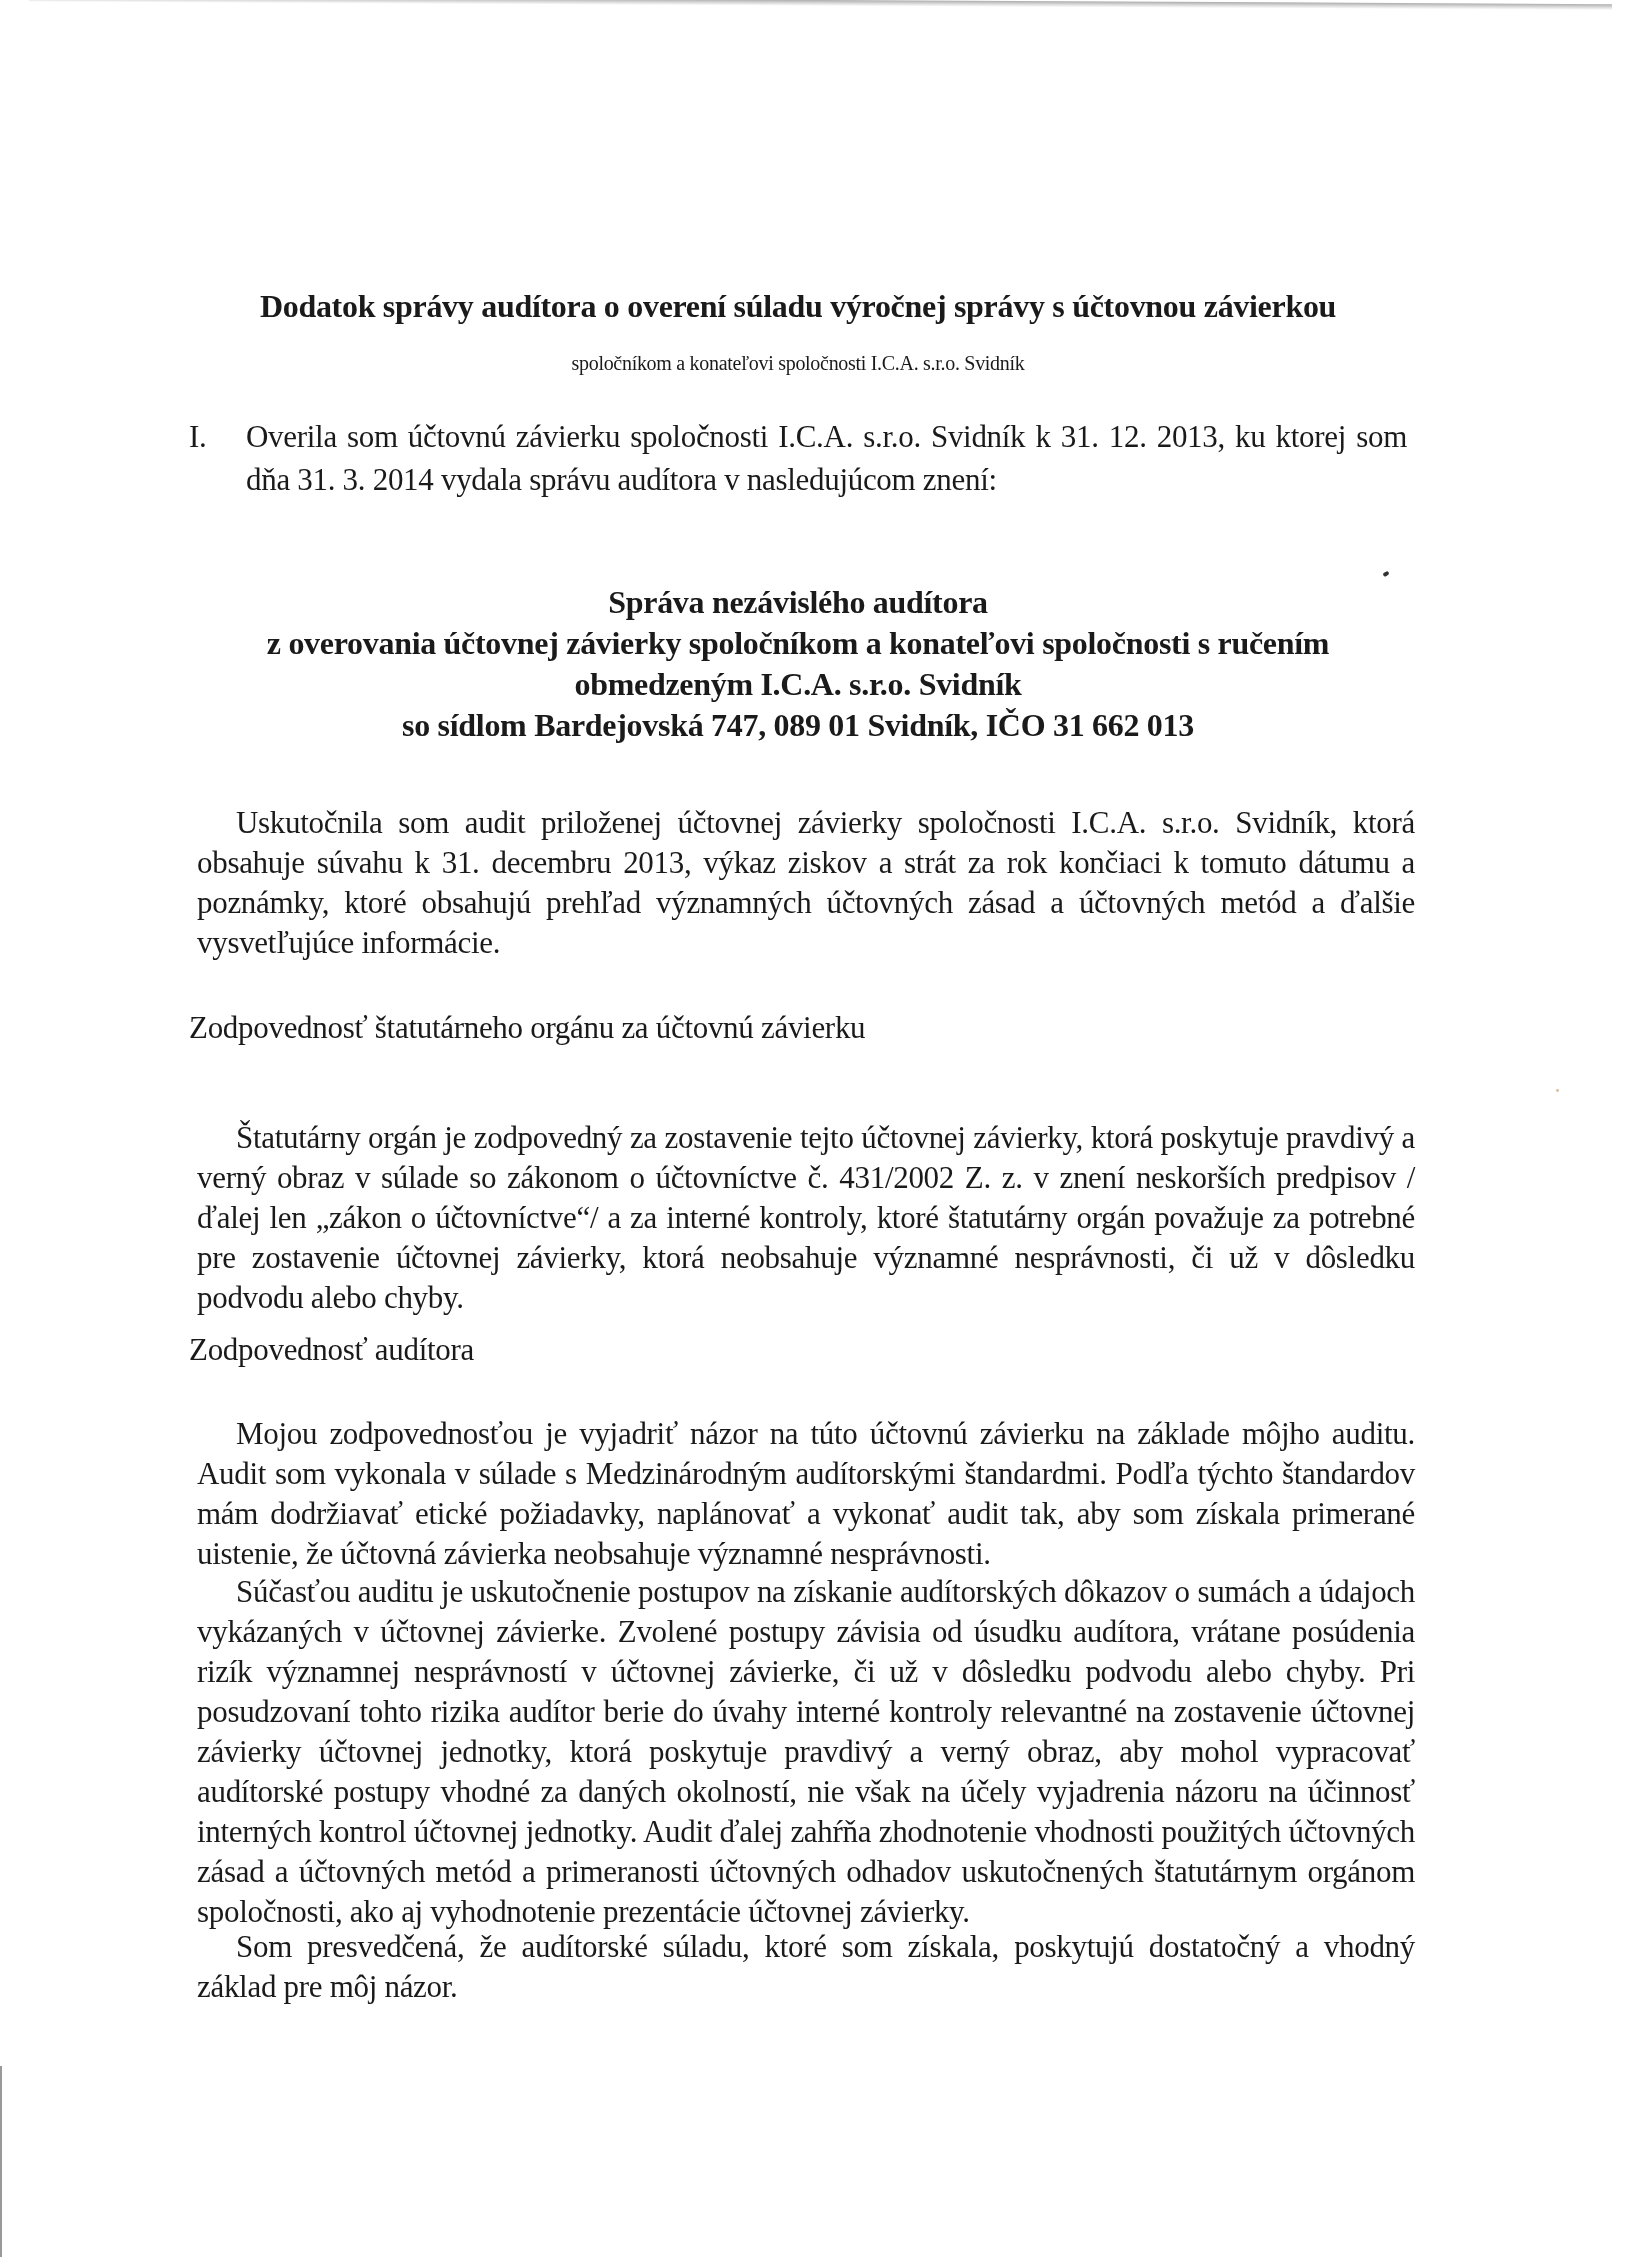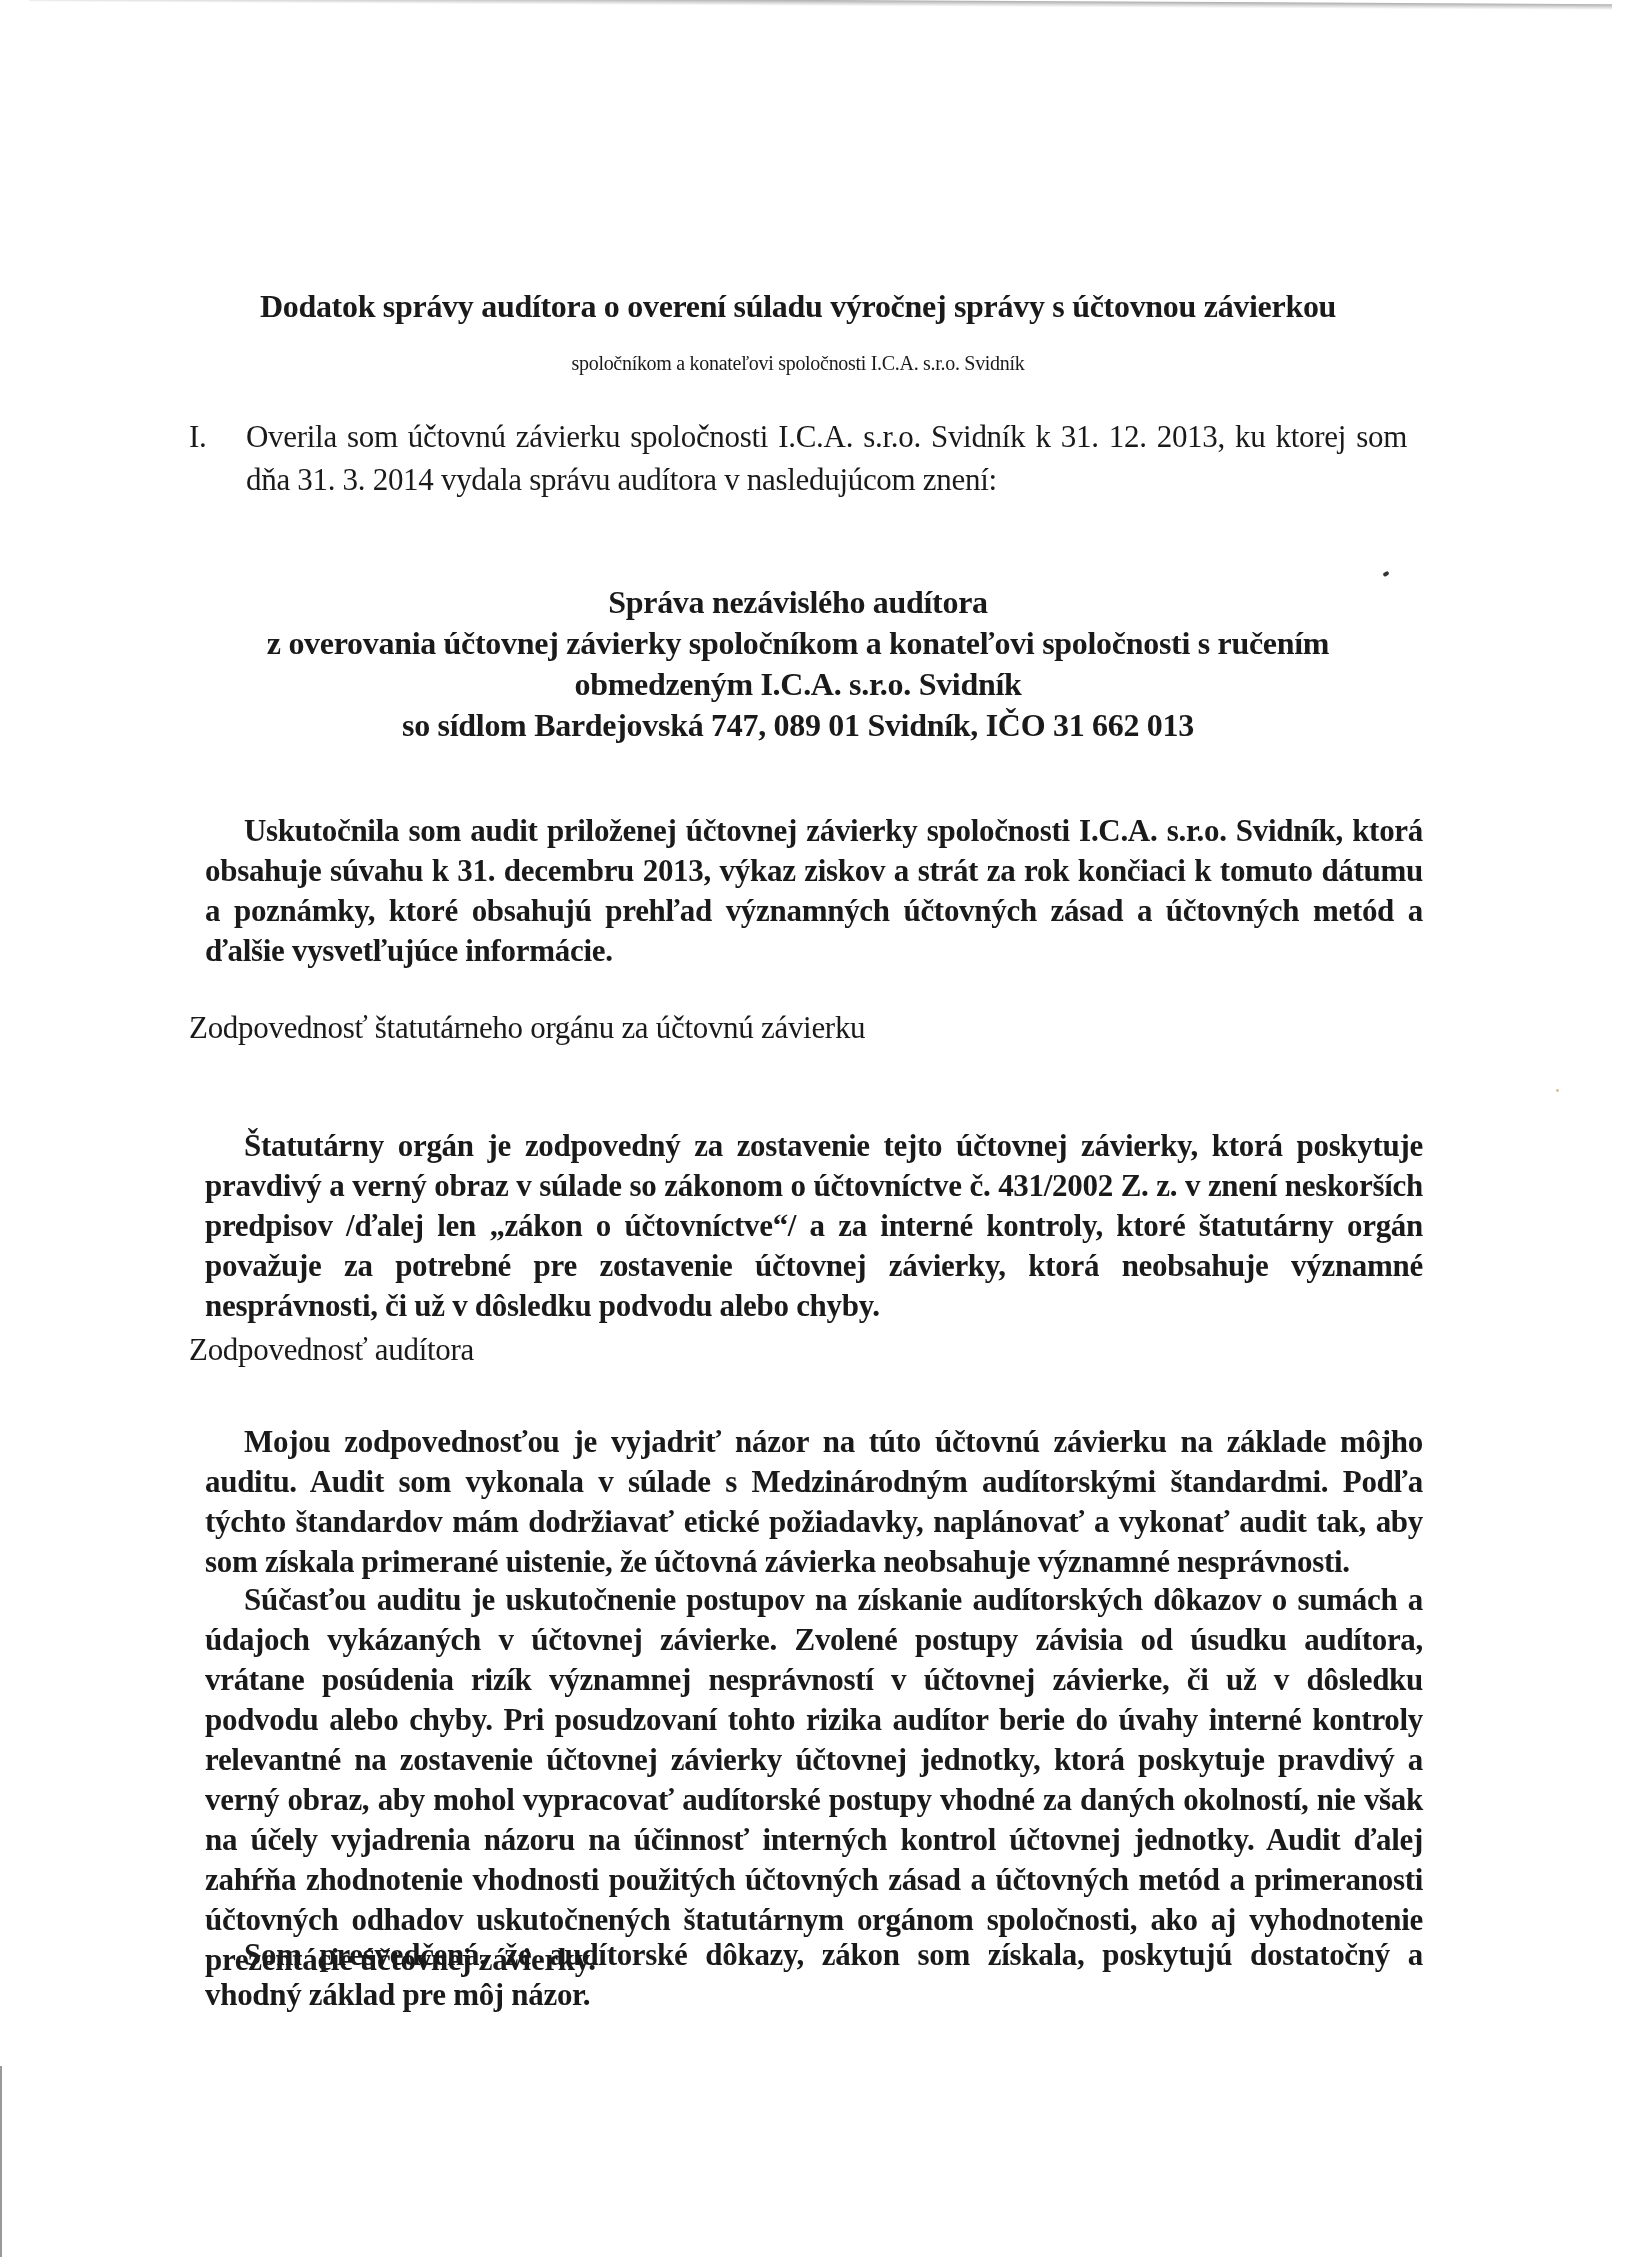--- a/index.html
+++ b/index.html
@@ -114,22 +114,21 @@
     }
     .para {
       position: absolute;
       left: 0;
       width: 1218px;
       font-size: 31px;
       line-height: 40px;
       text-align: justify;
       text-align-last: left;
       letter-spacing: -0.3px;
-      margin: 16px;
-      font-weight: bold;
+      margin: 8px;
     }
     .para.indent { text-indent: 39px; }
     .heading {
       position: absolute;
       left: 0;
       font-size: 31px;
       line-height: 39px;
       letter-spacing: -0.3px;
     }
     .line { display: block; }
@@ -167,16 +166,16 @@
   <div class="heading" style="top:1008px;">Zodpovednosť štatutárneho orgánu za účtovnú závierku</div>
 
   <p class="para indent" style="top:1110px;">Štatutárny orgán je zodpovedný za zostavenie tejto účtovnej závierky, ktorá poskytuje pravdivý a verný obraz v súlade so zákonom o účtovníctve č. 431/2002 Z. z. v znení neskorších predpisov /ďalej len „zákon o účtovníctve“/ a za interné kontroly, ktoré štatutárny orgán považuje za potrebné pre zostavenie účtovnej závierky, ktorá neobsahuje významné nesprávnosti, či už v dôsledku podvodu alebo chyby.</p>
 
   <div class="heading" style="top:1330px;">Zodpovednosť audítora</div>
 
   <p class="para indent" style="top:1406px;">Mojou zodpovednosťou je vyjadriť názor na túto účtovnú závierku na základe môjho auditu. Audit som vykonala v súlade s Medzinárodným audítorskými štandardmi. Podľa týchto štandardov mám dodržiavať etické požiadavky, naplánovať a vykonať audit tak, aby som získala primerané uistenie, že účtovná závierka neobsahuje významné nesprávnosti.</p>
 
   <p class="para indent" style="top:1564px;">Súčasťou auditu je uskutočnenie postupov na získanie audítorských dôkazov o sumách a údajoch vykázaných v účtovnej závierke. Zvolené postupy závisia od úsudku audítora, vrátane posúdenia rizík významnej nesprávností v účtovnej závierke, či už v dôsledku podvodu alebo chyby. Pri posudzovaní tohto rizika audítor berie do úvahy interné kontroly relevantné na zostavenie účtovnej závierky účtovnej  jednotky, ktorá poskytuje pravdivý a verný obraz, aby mohol vypracovať audítorské postupy  vhodné za daných okolností, nie však na účely vyjadrenia názoru na účinnosť interných kontrol účtovnej jednotky. Audit ďalej zahŕňa zhodnotenie vhodnosti použitých účtovných zásad a účtovných metód a primeranosti účtovných odhadov uskutočnených štatutárnym orgánom spoločnosti, ako aj vyhodnotenie prezentácie účtovnej závierky.</p>
 
-  <p class="para indent" style="top:1919px;">Som presvedčená, že audítorské dôkazy, zákon som získala, poskytujú dostatočný a vhodný základ pre môj názor.</p>
+  <p class="para indent" style="top:1919px;">Som presvedčená, že audítorské súladu, ktoré som získala, poskytujú dostatočný a vhodný základ pre môj názor.</p>
 
 </div>
 
 
 </body></html>

